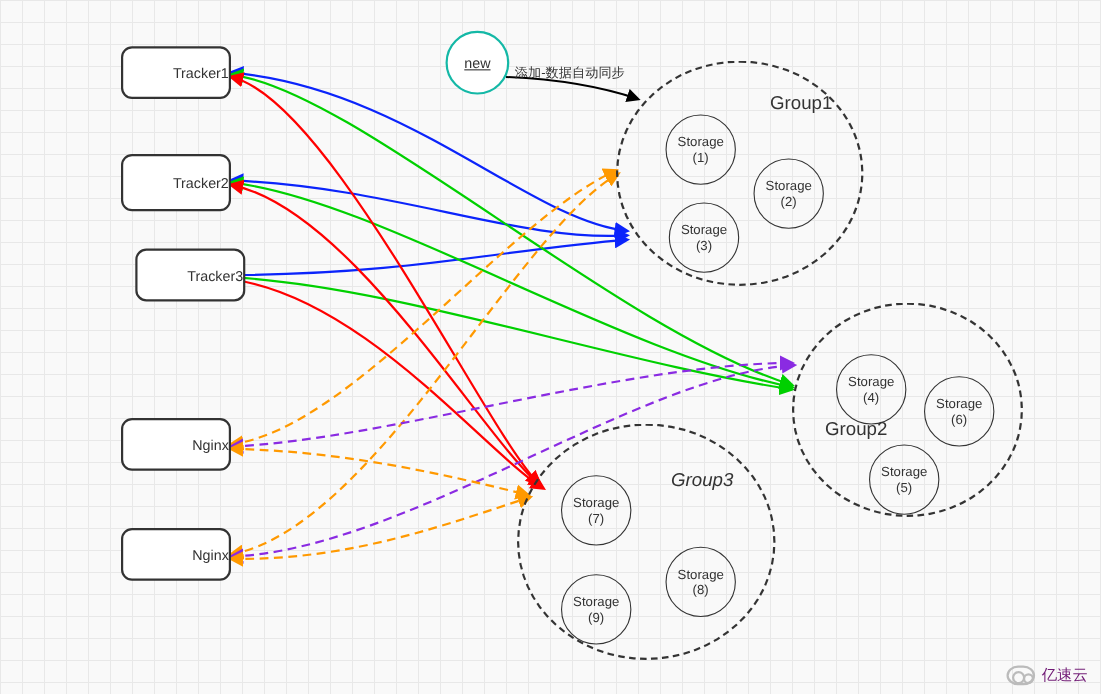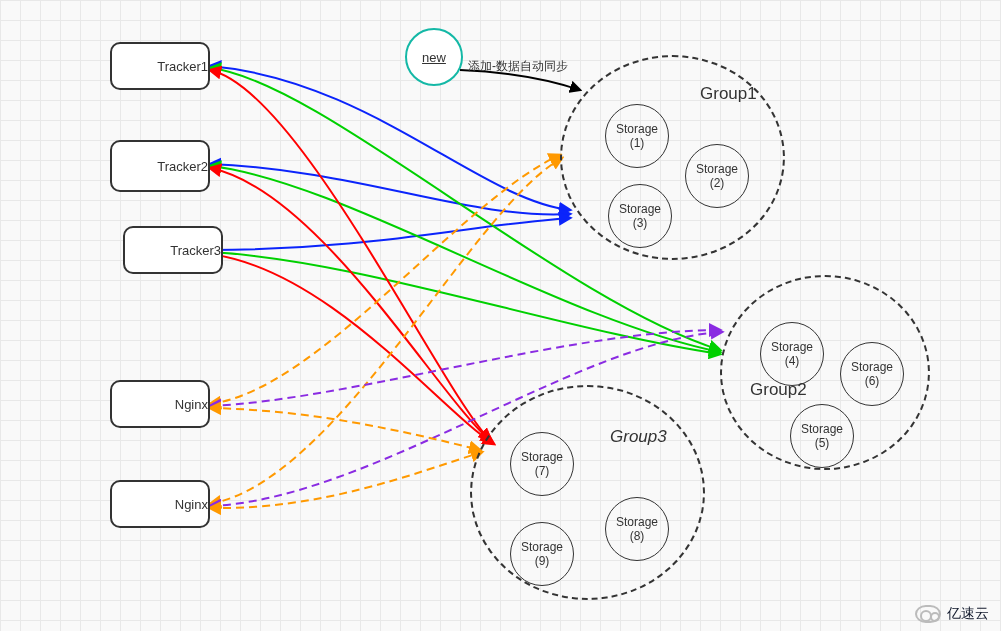--- a/index.html
+++ b/index.html
@@ -78,21 +78,21 @@
     width: 1001px;
     height: 631px;
     z-index: 3;
     pointer-events: none;
   }
   .watermark {
     position: absolute;
     right: 12px;
     bottom: 8px;
     font-size: 14px;
-    color: #0f172a;
+    color: #701a75;
     display: flex;
     align-items: center;
     gap: 6px;
     z-index: 10;
   }
   .watermark .wm-icon {
     width: 26px;
     height: 18px;
     border: 2px solid #bbb;
     border-radius: 50% / 60%;

